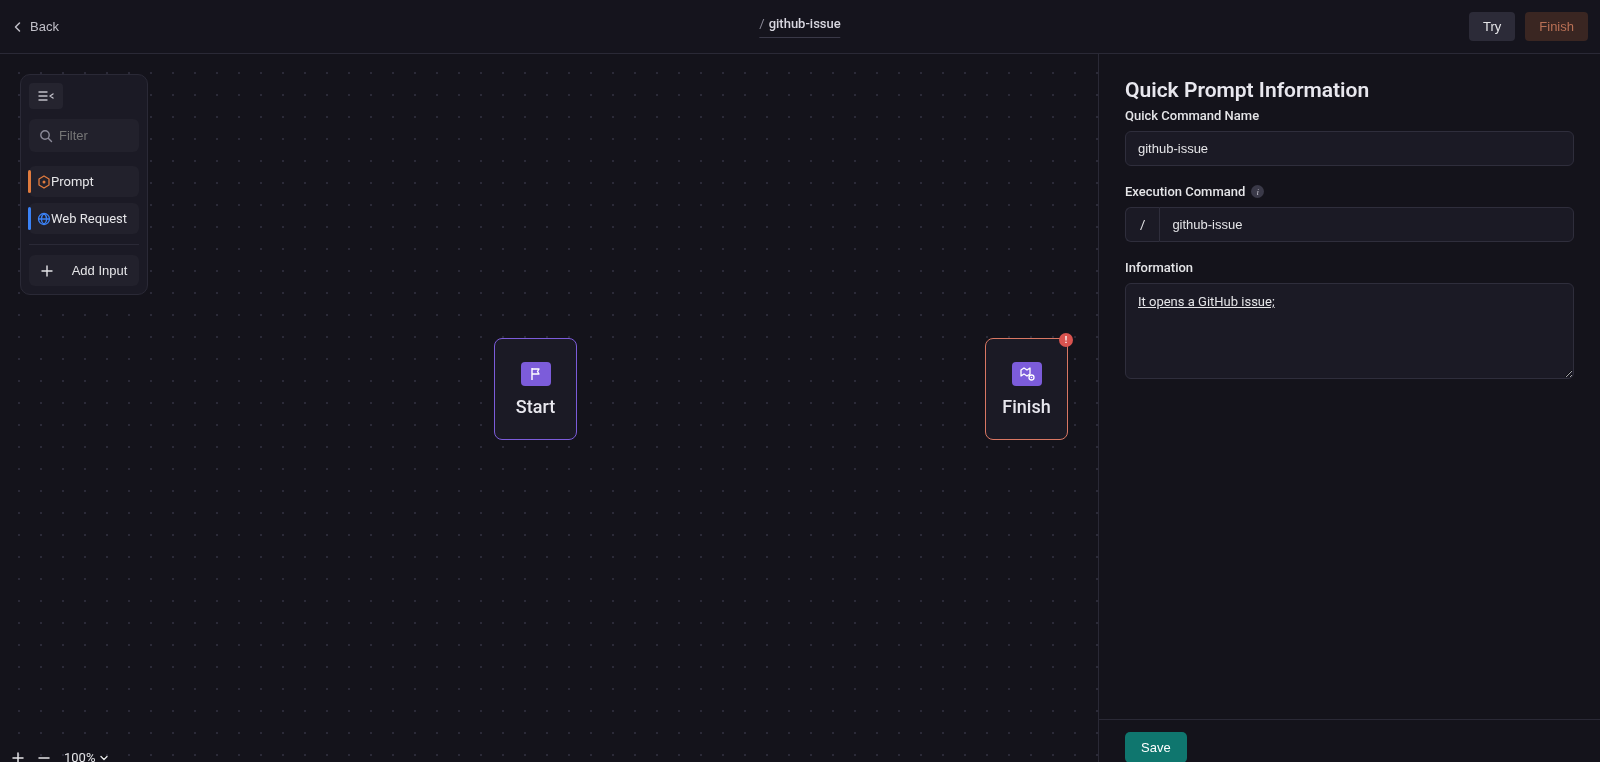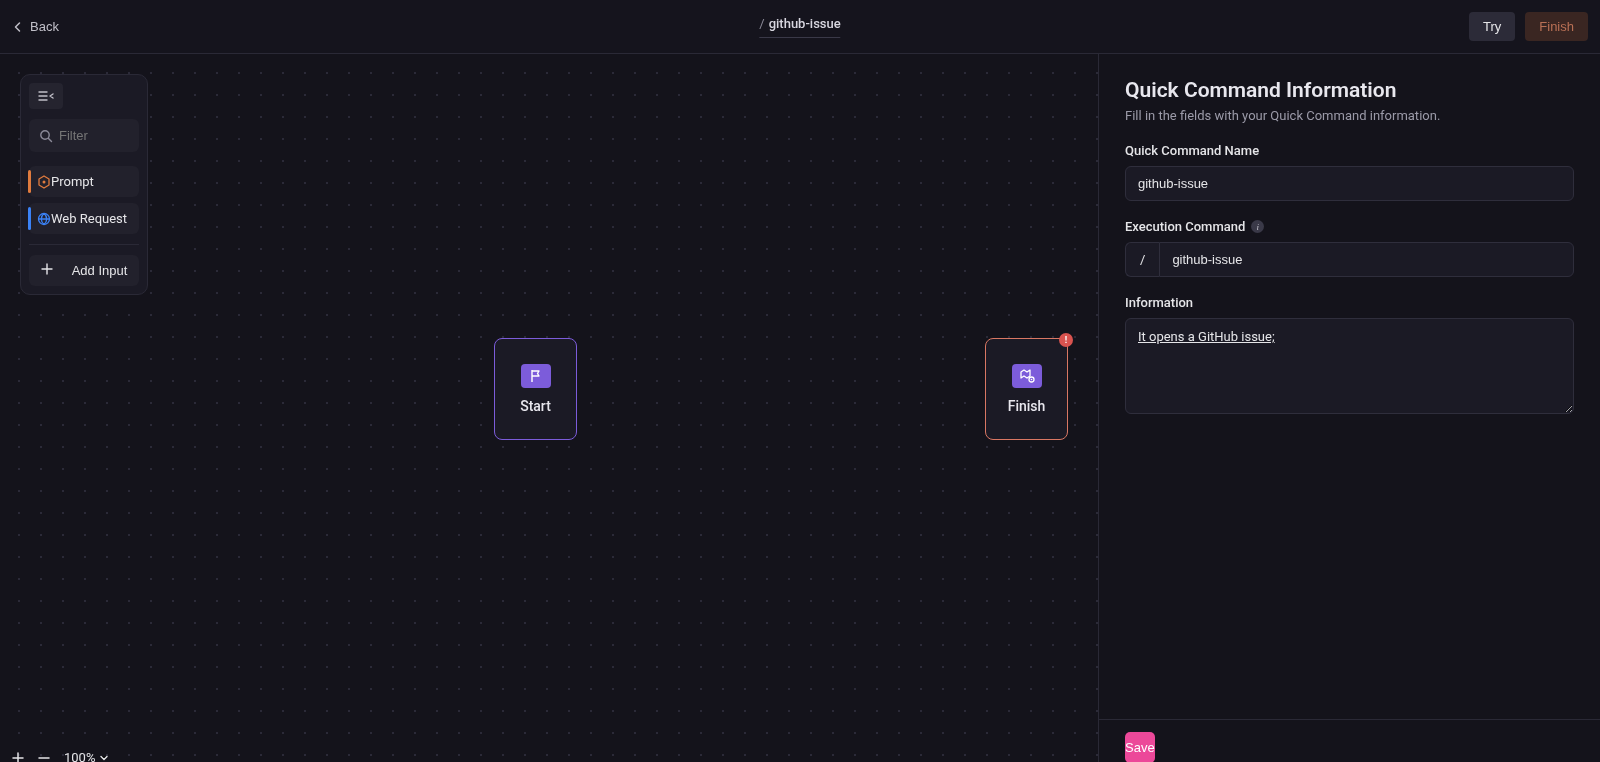--- a/index.html
+++ b/index.html
@@ -156,20 +156,21 @@
       background: #3b82f6;
       border-radius: 2px;
     }
     .palette-divider {
       height: 1px;
       background: #2a2936;
       margin: 10px 0;
     }
     .add-input-btn {
       display: flex;
+      align-items: center;
       justify-content: center;
       gap: 19px;
       width: 100%;
       padding: 8px;
       background: #22212c;
       border: none;
       border-radius: 6px;
       color: #e5e5e8;
       font-size: 13px;
       cursor: pointer;
@@ -199,21 +200,21 @@
     .node-icon {
       width: 30px;
       height: 24px;
       background: #7c5cda;
       border-radius: 4px;
       display: flex;
       align-items: center;
       justify-content: center;
     }
     .node-label {
-      font-size: 14px;
+      font-size: 18px;
       font-weight: 500;
       color: #e8e7ee;
     }
     .node-alert {
       position: absolute;
       top: -6px;
       right: -6px;
       width: 14px;
       height: 14px;
       background: #d9534f;
@@ -339,24 +340,24 @@
       resize: vertical;
       outline: none;
       font-family: inherit;
       text-decoration: underline;
     }
     .panel-footer {
       border-top: 1px solid #2a2936;
       padding: 12px 26px;
     }
     .save-btn {
-      background: #ec4899;
+      background: #0f766e;
       color: #fff;
       border: none;
-      padding: 8px 0;
+      padding: 8px 16px;
       border-radius: 5px;
       font-size: 13px;
       font-weight: 500;
       cursor: pointer;
     }
     svg { display: block; }
   </style>
 </head>
 <body>
 
@@ -479,22 +480,21 @@
               <path d="M2 3.5L5 6.5L8 3.5" stroke="#e5e5e8" stroke-width="1.4" stroke-linecap="round" stroke-linejoin="round"></path>
             </svg>
         </span>
       </div>
     </div>
 
   </div>
 
   <div class="side-panel">
     <div class="panel-body">
-      <h2 class="panel-title">Quick Command Information</h2>
-      <p class="panel-subtitle">Fill in the fields with your Quick Command information.</p>
+      <h2 class="panel-title">Quick Prompt Information</h2>
 
       <div class="field-label">Quick Command Name</div>
       <input class="text-input" type="text" value="github-issue" style="">
 
       <div class="field-label">
         <span>Execution Command</span>
         <span class="info-dot">i</span>
       </div>
       <div class="exec-row">
         <div class="exec-prefix">/</div>

